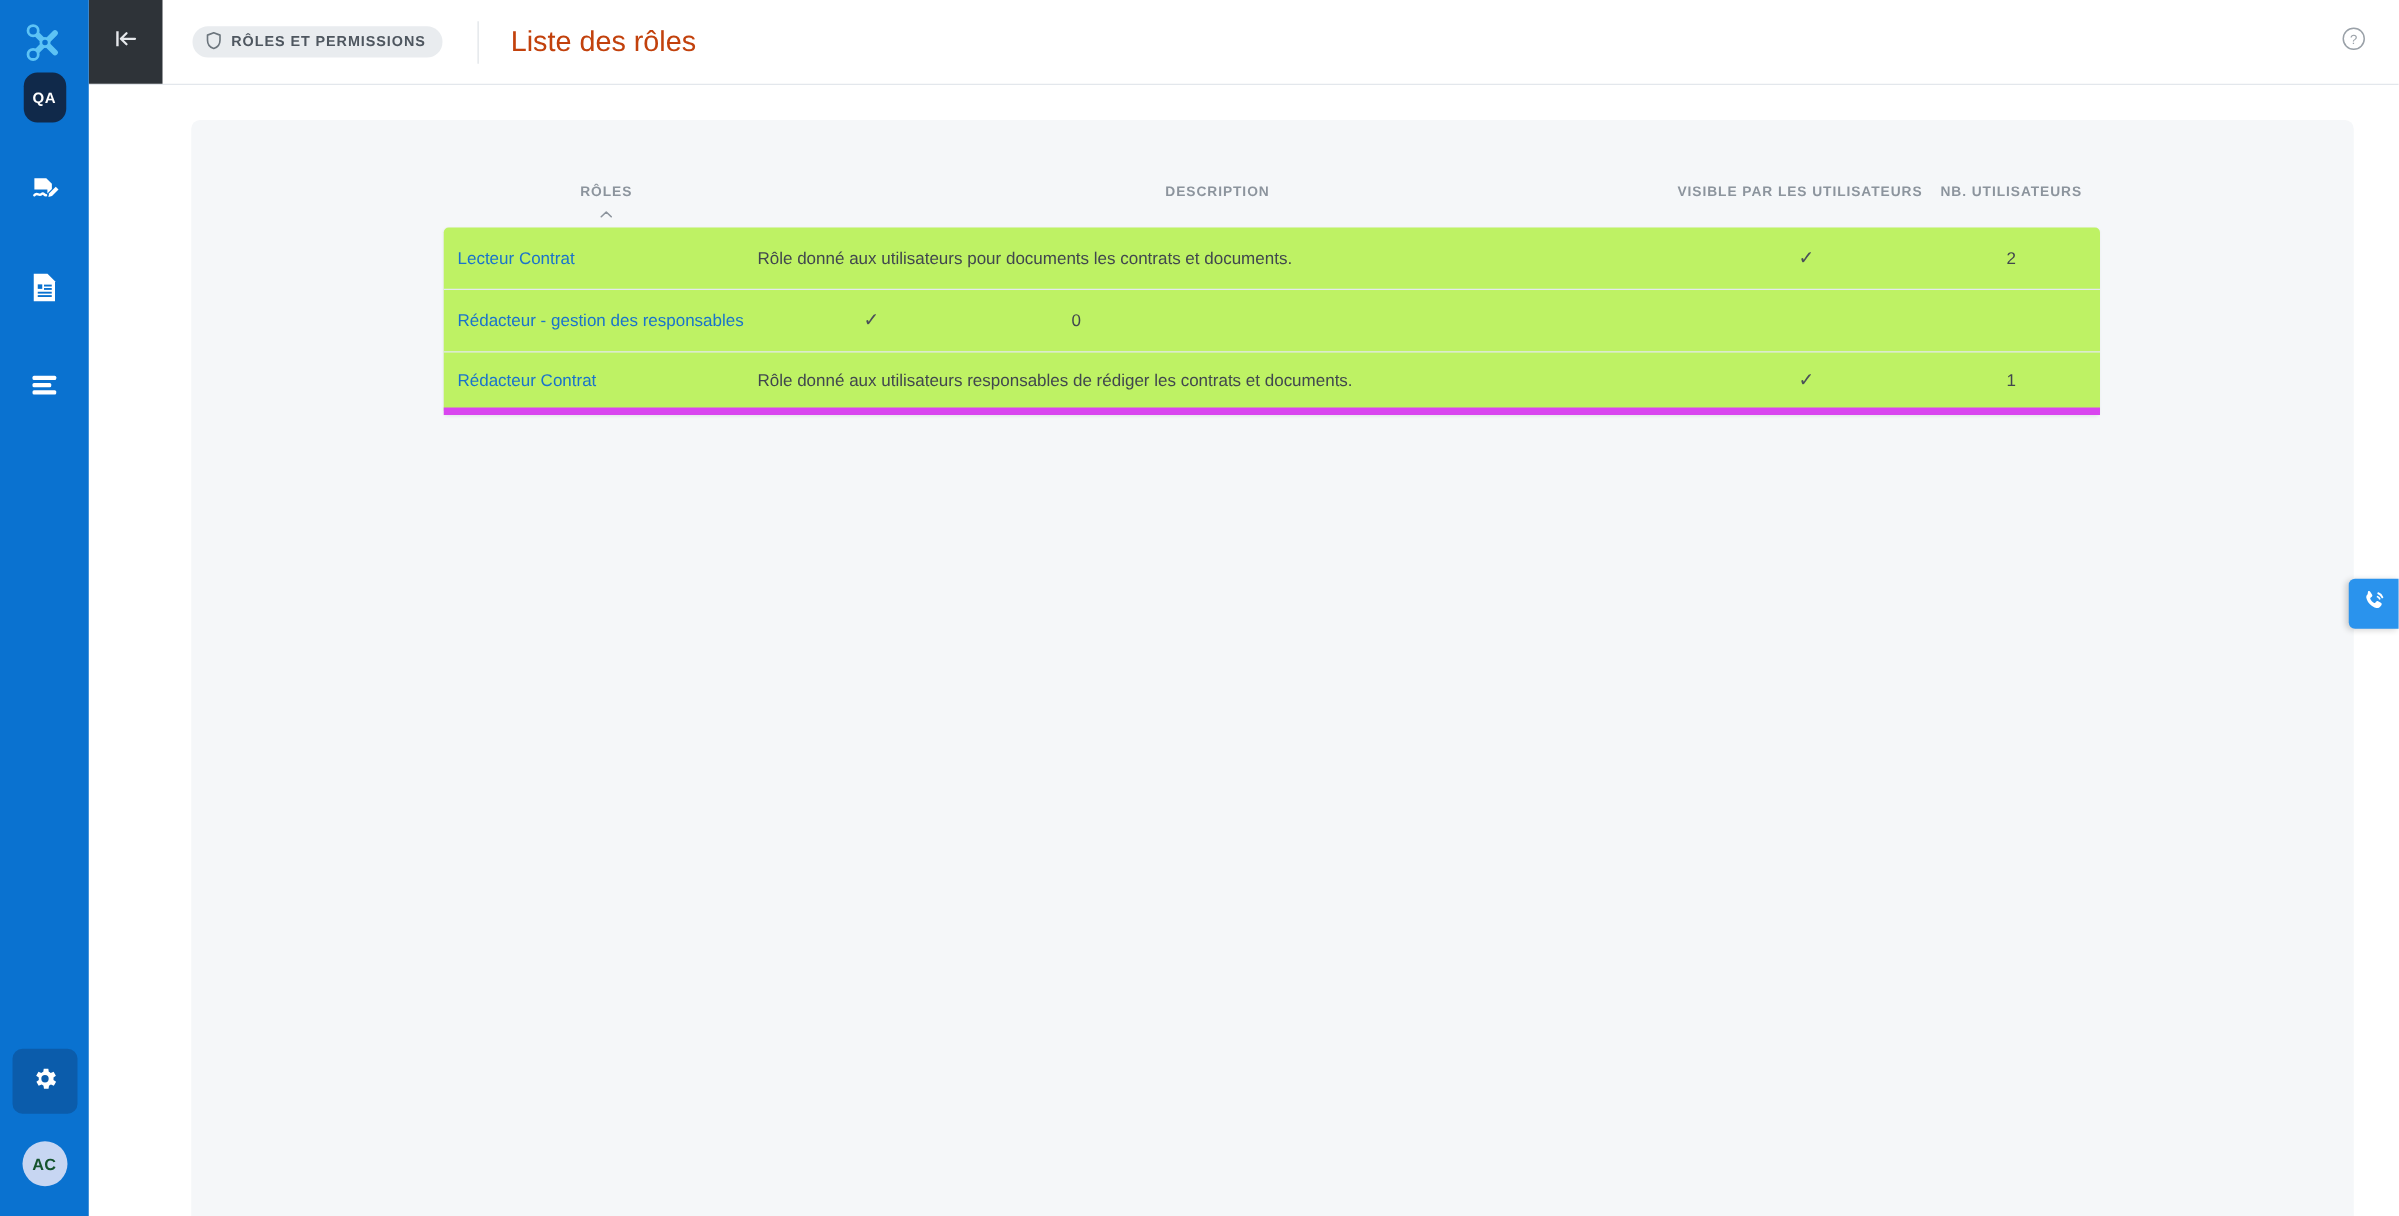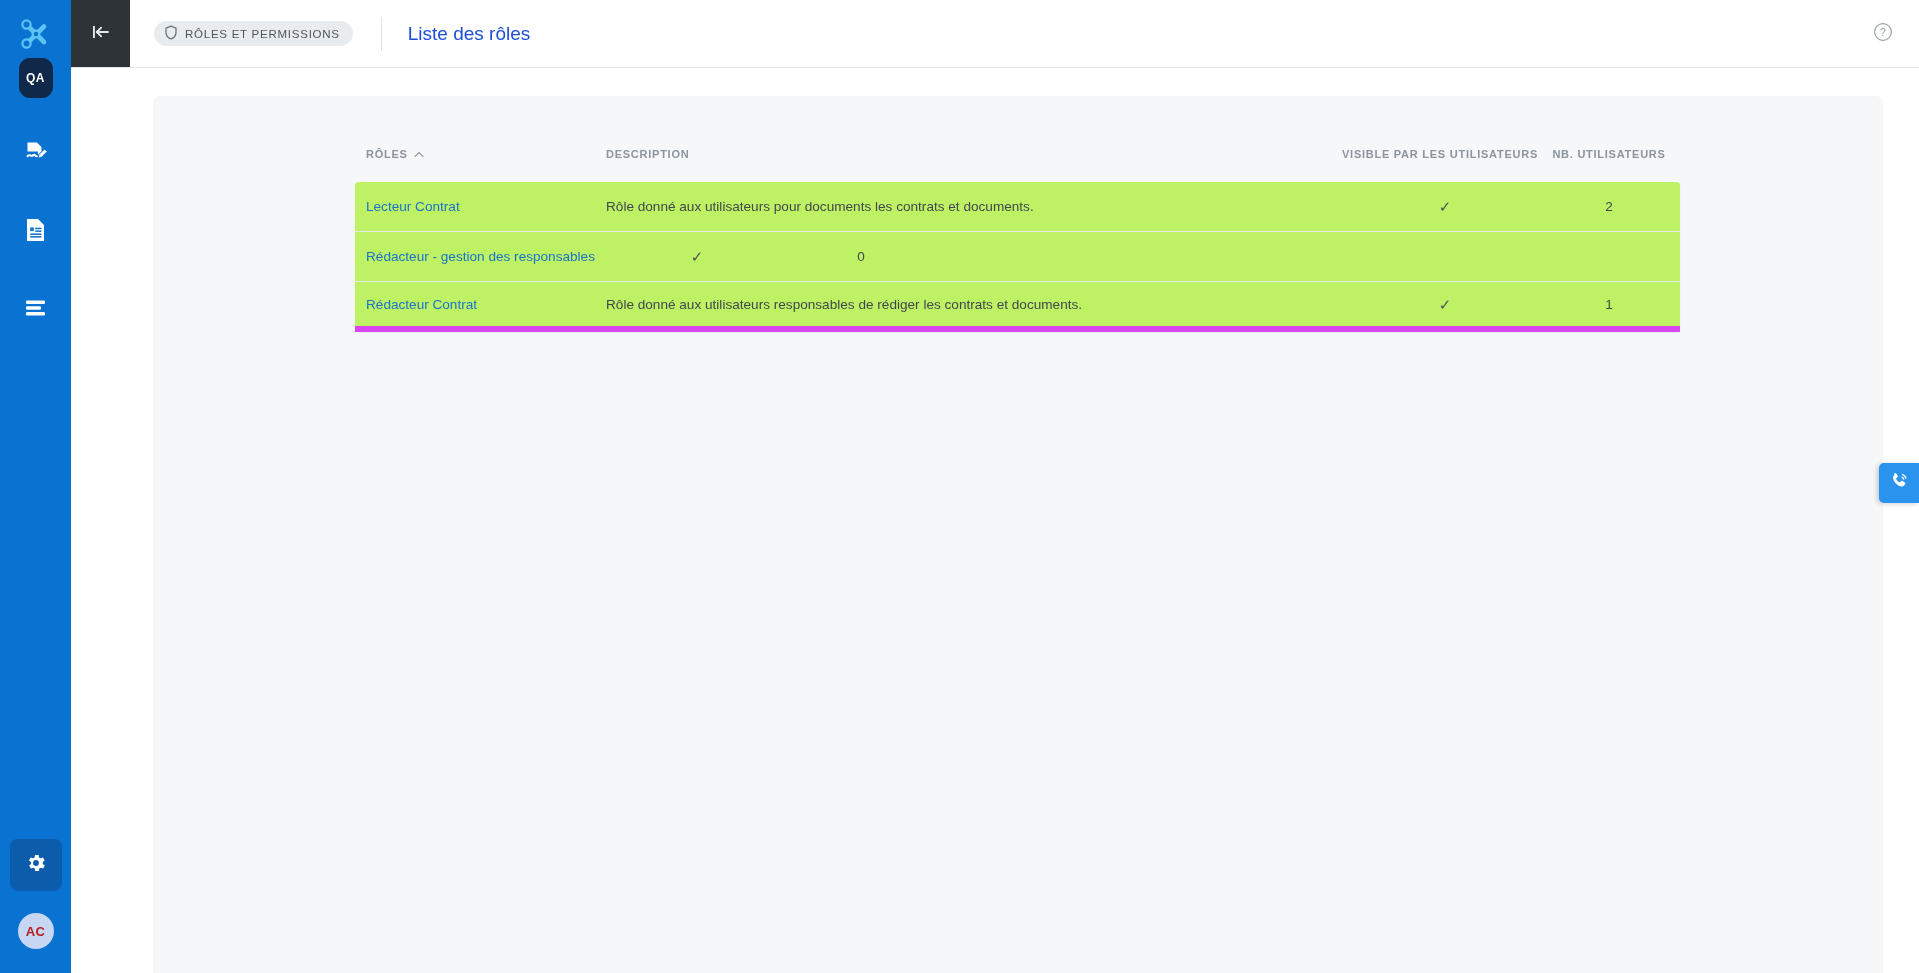--- a/index.html
+++ b/index.html
@@ -66,21 +66,21 @@
   .rail-item.first { margin-top: 30px; }
   .rail-spacer { flex: 1 1 auto; }
   .rail-item.active {
     background: #0b5cab;
   }
   .rail-avatar {
     width: 36px;
     height: 36px;
     border-radius: 50%;
     background: #c7d6f2;
-    color: #b91c1c;
+    color: #14532d;
     font-size: 13px;
     font-weight: bold;
     letter-spacing: 0.3px;
     display: flex;
     align-items: center;
     justify-content: center;
     margin-top: 22px;
     margin-bottom: 24px;
     cursor: pointer;
   }
@@ -123,34 +123,34 @@
   .crumb-pill {
     display: inline-flex;
     align-items: center;
     gap: 7px;
     height: 25px;
     padding: 0 13px 0 10px;
     border-radius: 13px;
     background: #e9ecef;
     color: #4e565f;
     font-size: 11.5px;
-    font-weight: normal;
+    font-weight: bold;
     letter-spacing: 0.75px;
     white-space: nowrap;
     cursor: pointer;
   }
   .crumb-divider {
     width: 1px;
     height: 34px;
     background: #dfe3e8;
     margin: 0 26px 0 28px;
   }
   .page-title {
-    font-size: 19px;
-    color: #1d4ed8;
+    font-size: 23px;
+    color: #c2410c;
     font-weight: normal;
     white-space: nowrap;
   }
   .topbar-right {
     margin-left: auto;
     display: flex;
     align-items: center;
   }
   .help-icon { cursor: pointer; display: block; }
 
@@ -192,20 +192,21 @@
   }
   .th {
     font-size: 11px;
     font-weight: bold;
     letter-spacing: 0.75px;
     color: #8c949d;
     white-space: nowrap;
     display: flex;
     align-items: center;
     gap: 6px;
+    flex-direction: column;
   }
   .col-role    { flex: 0 0 249px; padding-left: 11px; }
   .col-desc    { flex: 1 1 auto;  padding-left: 2px; }
   .col-visible { flex: 0 0 186px; justify-content: center; }
   .col-users   { flex: 0 0 142px; justify-content: center; }
 
   .row {
     display: flex;
     align-items: center;
     height: 50px;

